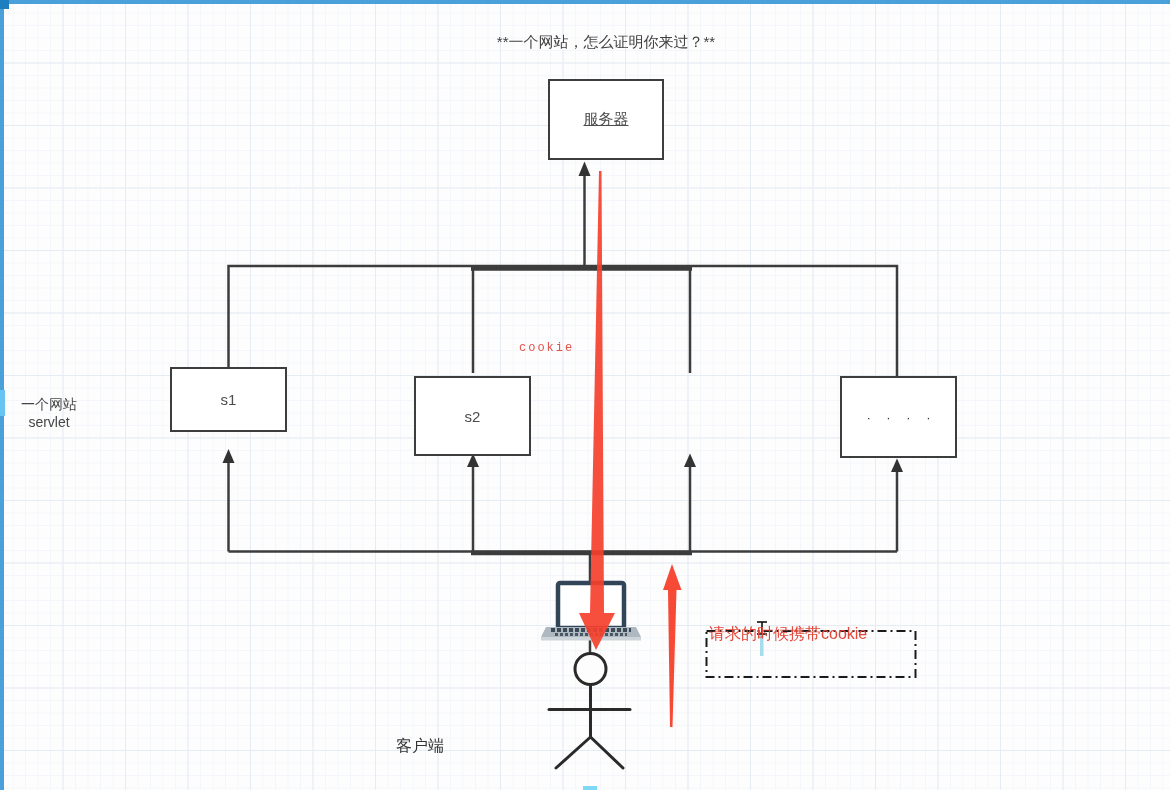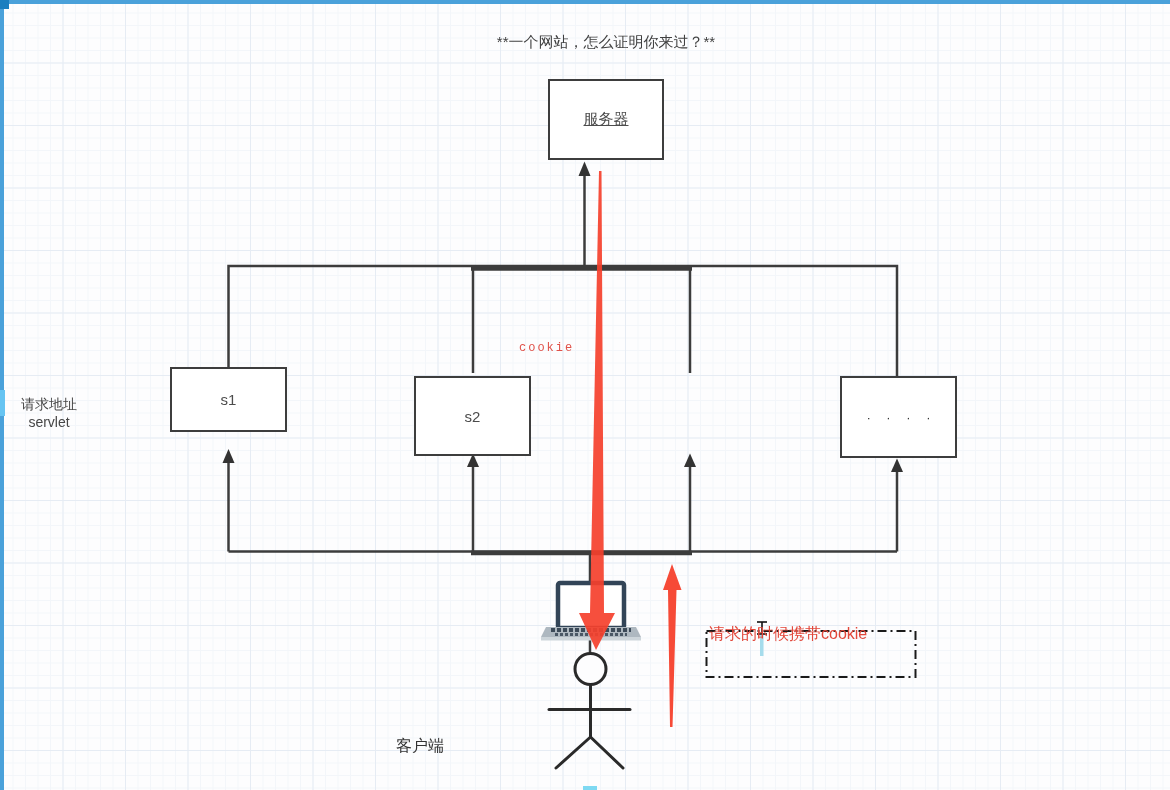--- a/index.html
+++ b/index.html
@@ -121,20 +121,20 @@
 
     <g stroke="#111111" stroke-width="1.6" fill="none">
       <line x1="757" y1="622" x2="767" y2="622"></line>
       <line x1="762" y1="622" x2="762" y2="634"></line>
       <line x1="757" y1="634" x2="767" y2="634"></line>
     </g>
   </svg>
 
   <div class="txt t-title">**一个网站，怎么证明你来过？**</div>
   <div class="txt t-request">
-    <div>请求地址</div>
+    <div>一个网站</div>
     <div>servlet</div>
   </div>
   <div class="txt t-cookie">cookie</div>
   <div class="txt t-client">客户端</div>
   <div class="txt t-note">请求的时候携带cookie</div>
 
 </div>
 
 </body></html>

